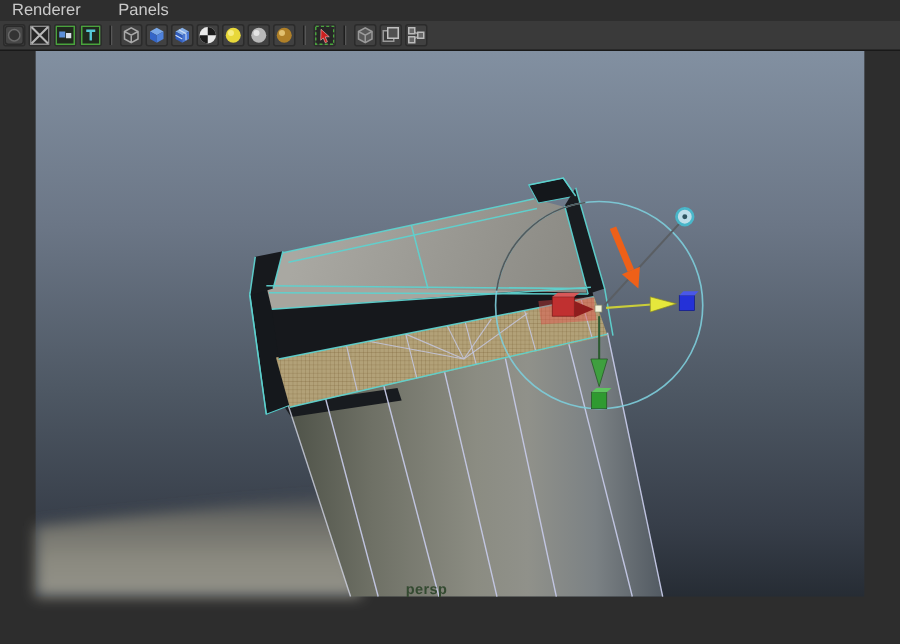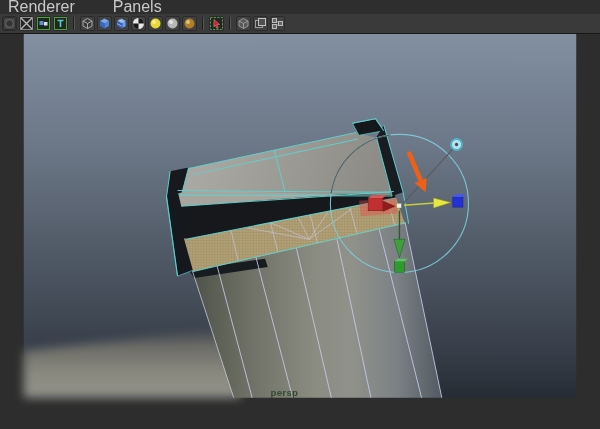--- a/index.html
+++ b/index.html
@@ -1,20 +1,20 @@
 <!DOCTYPE html>
 <html><head>
 <meta charset="utf-8">
 <style>
   html,body{margin:0;padding:0;}
   body{width:600px;height:429px;overflow:hidden;background:#2d2d2d;
        font-family:"Liberation Sans",sans-serif;-webkit-font-smoothing:antialiased;}
   .app{width:600px;height:429px;position:relative;}
   .menubar{height:14px;background:#2e2e2e;display:flex;align-items:flex-end;
-           padding-left:8px;gap:38px;font-size:16px;color:#c9c9c9;}
+           padding-left:8px;gap:25px;font-size:11px;color:#c9c9c9;}
   .menu-item{cursor:default;line-height:14px;}
   .toolbar{height:20px;background:#3a3a3a;border-bottom:1px solid #191919;
            display:flex;align-items:center;padding-left:2px;gap:2px;box-sizing:border-box;}
   .ticon{width:15px;height:15px;display:flex;align-items:center;justify-content:center;
          background:#414141;border:1px solid #2b2b2b;border-radius:2px;box-sizing:border-box;}
   .ticon svg{display:block;}
   .tsep{width:1px;height:13px;background:#1f1f1f;border-right:1px solid #565656;margin:0 3px;}
   .viewport{position:absolute;top:34px;left:0;width:600px;height:395px;}
   .viewport svg{display:block;}
 </style>

